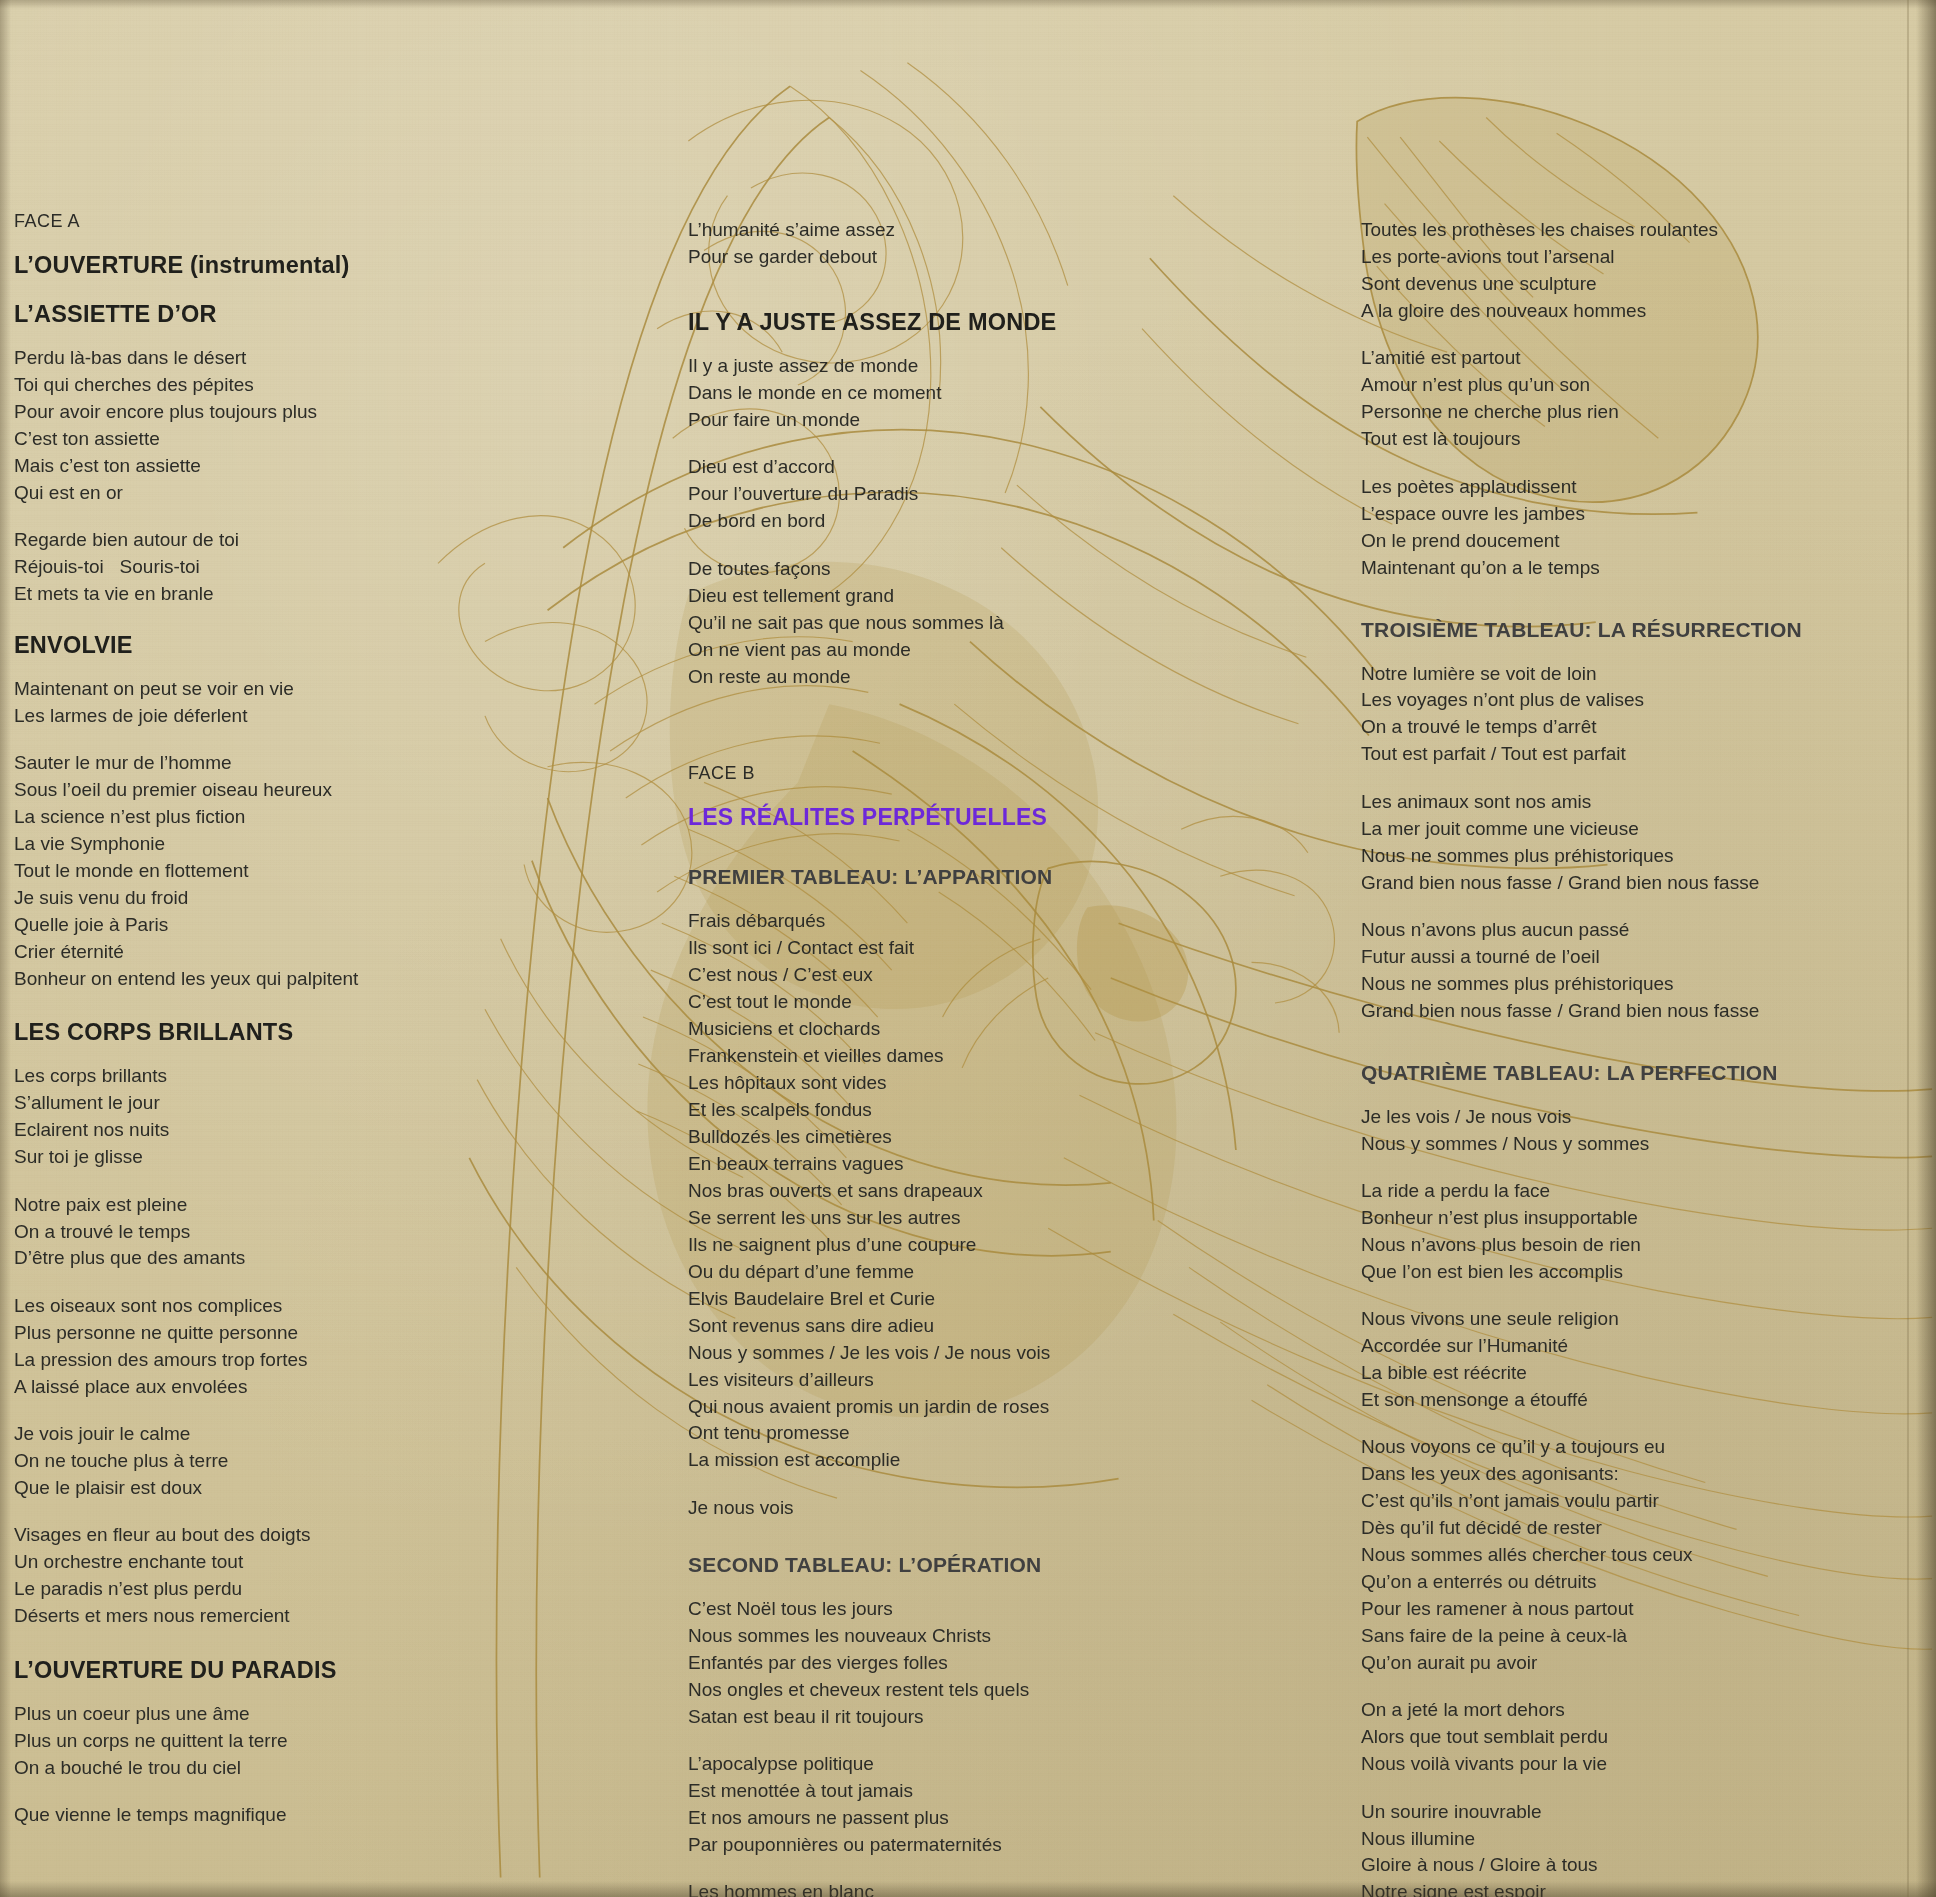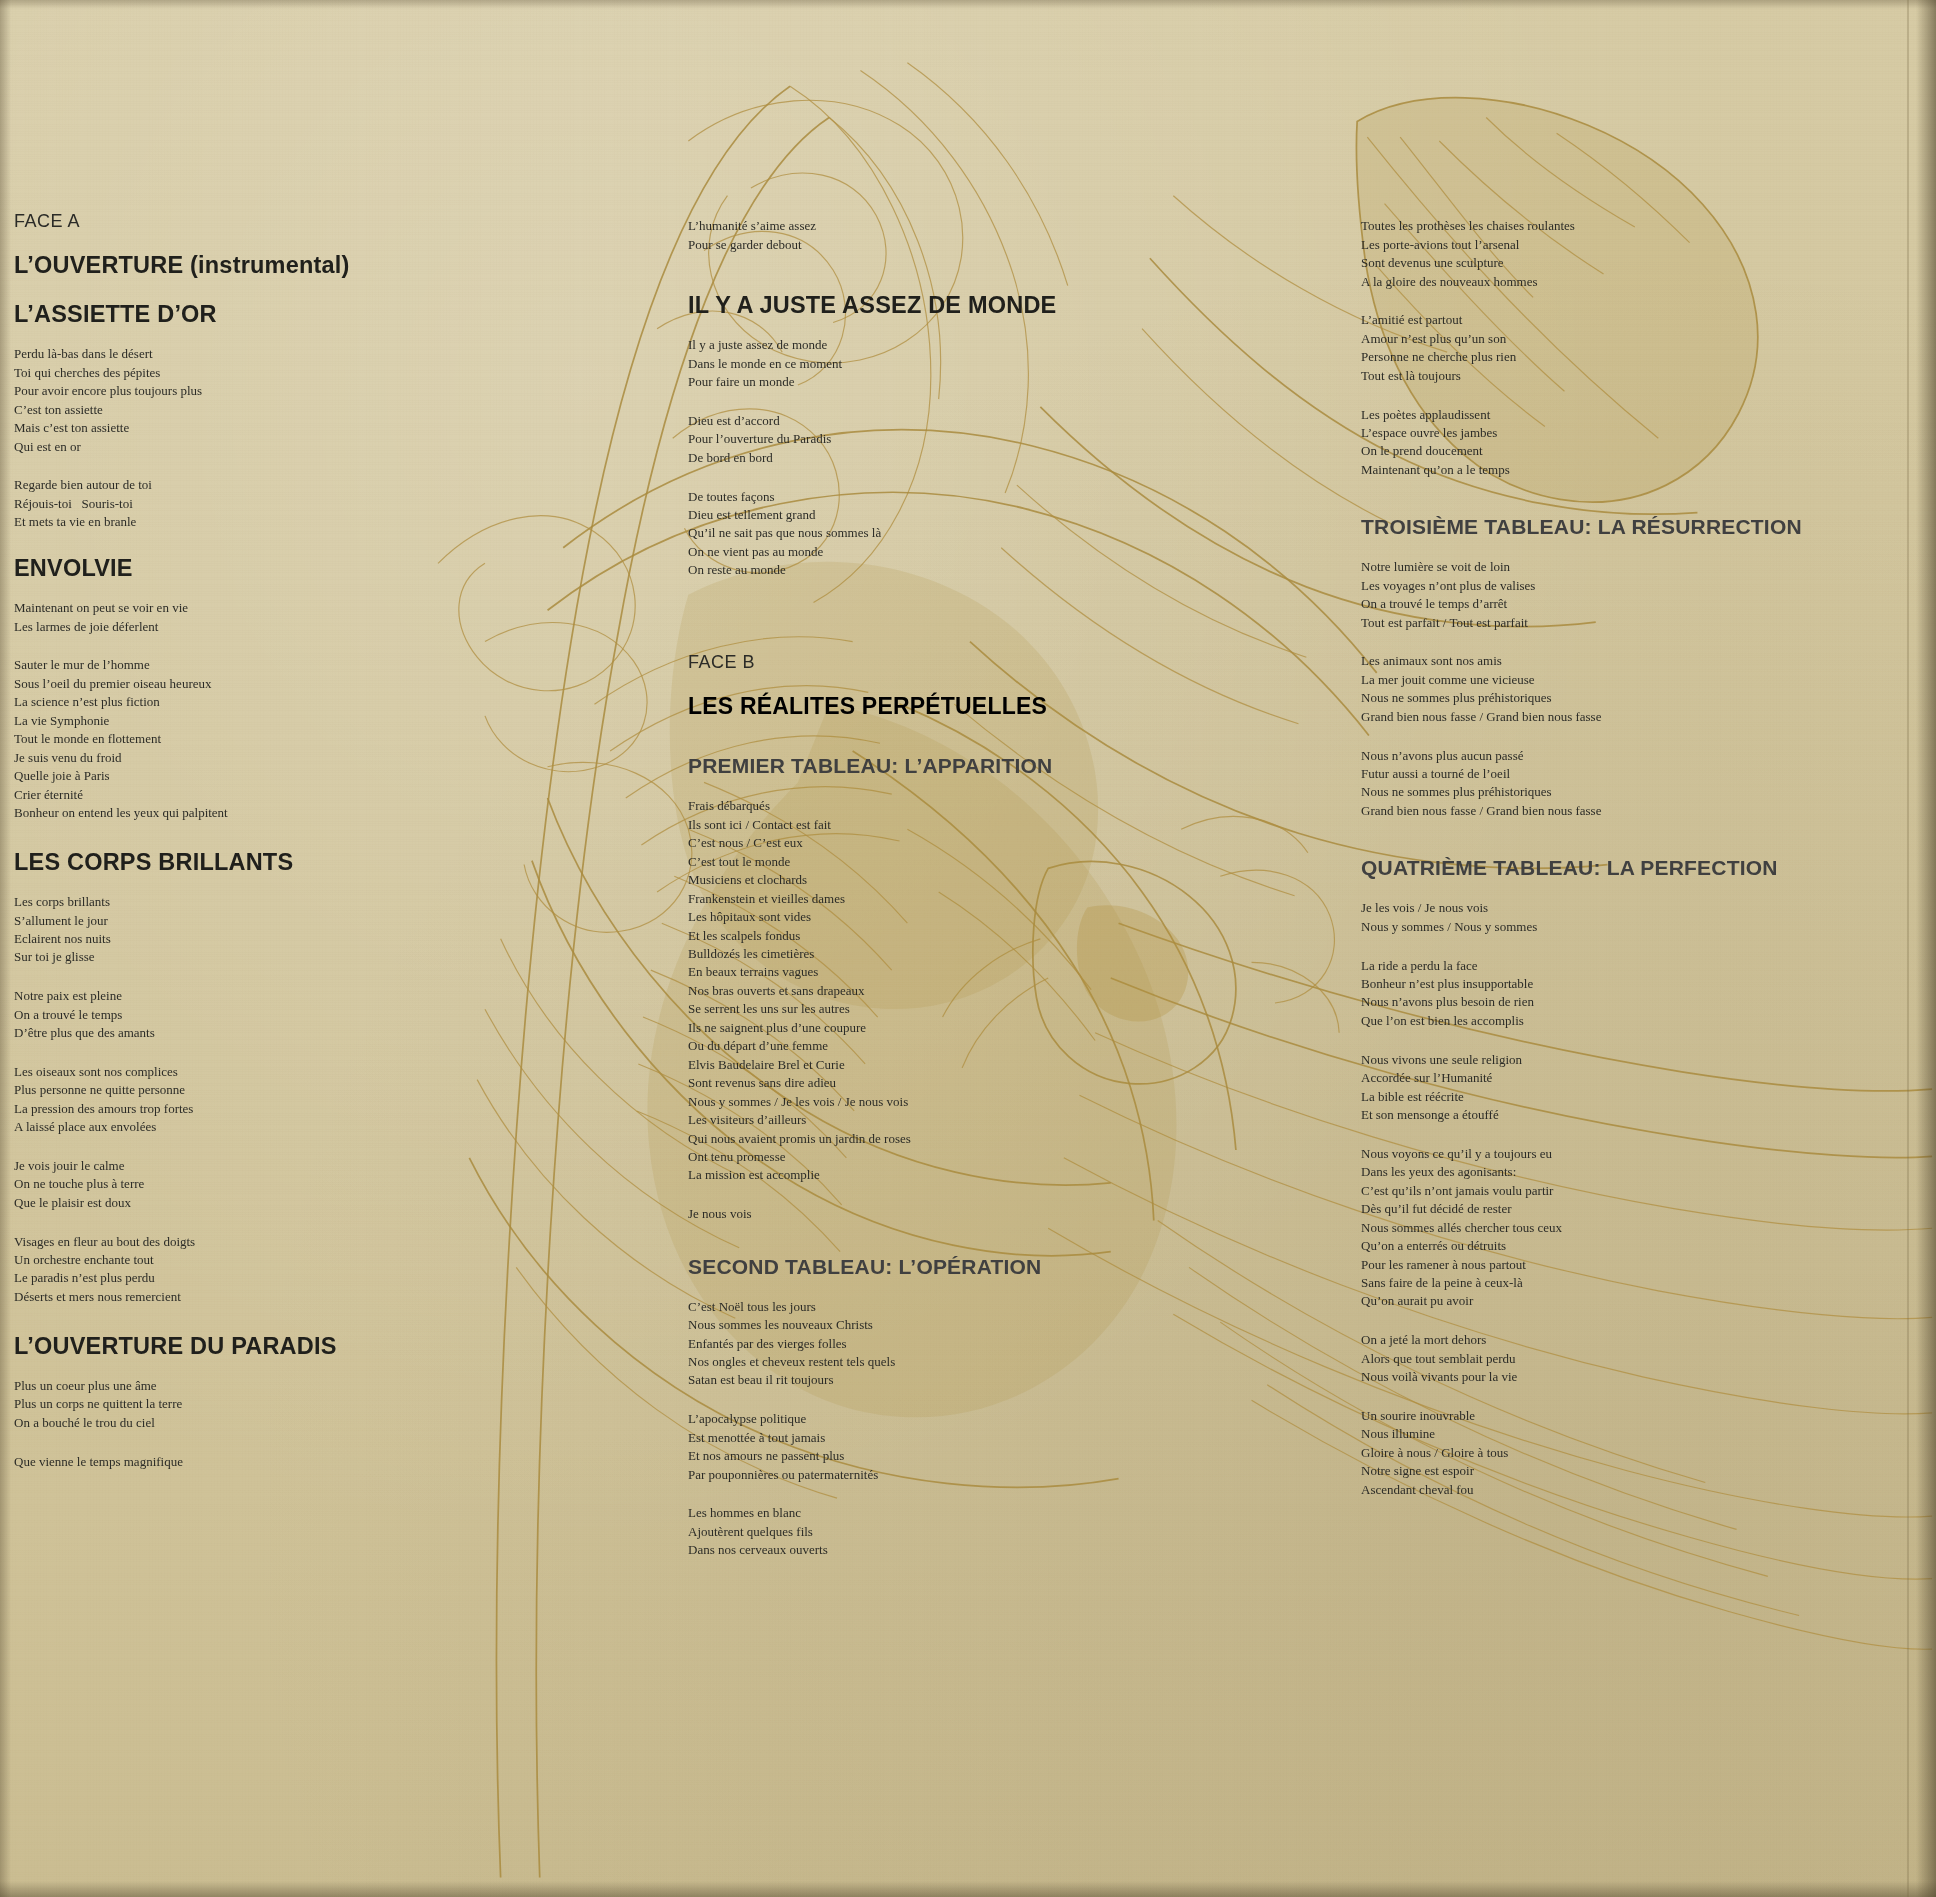--- a/index.html
+++ b/index.html
@@ -91,41 +91,40 @@
     margin: 0 0 20.3px 0;
   }
   .song-title {
     font-size: 23.5px;
     font-weight: bold;
     letter-spacing: 0.2px;
     margin: 0 0 17px 0;
     color: #20201c;
   }
   .stanza {
-    font-size: 13px;
+    font-size: 19px;
     line-height: 1.42;
     margin: 0 0 20.3px 0;
     color: #2c2c27;
-    font-family: Liberation Serif, serif;
   }
   .stanza .ln { display: block; white-space: pre; }
   .spacer-xl { height: 52px; }
   .centered { padding-left: 0; }
   .tableau-title {
     font-size: 21px;
     font-weight: bold;
     margin: 0 0 19px 0;
     color: #404040;
     letter-spacing: 0.2px;
   }
   .section-title {
     font-size: 23px;
     font-weight: bold;
     margin: 0 0 19px 0;
-    color: #000000;
+    color: #6d28d9;
     letter-spacing: 0.2px;
   }
 </style>
 </head>
 <body>
 
 <div id="sleeve"></div>
 <div id="grain"></div>
 
 <div id="artwork">

